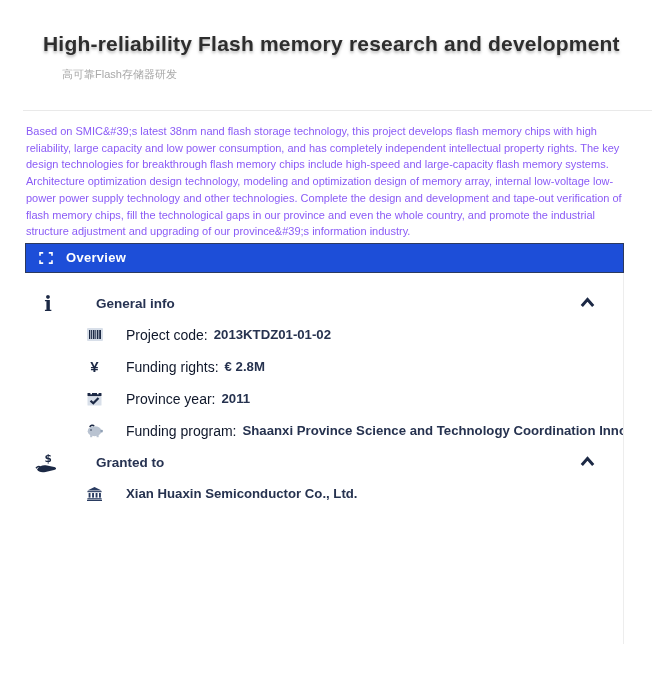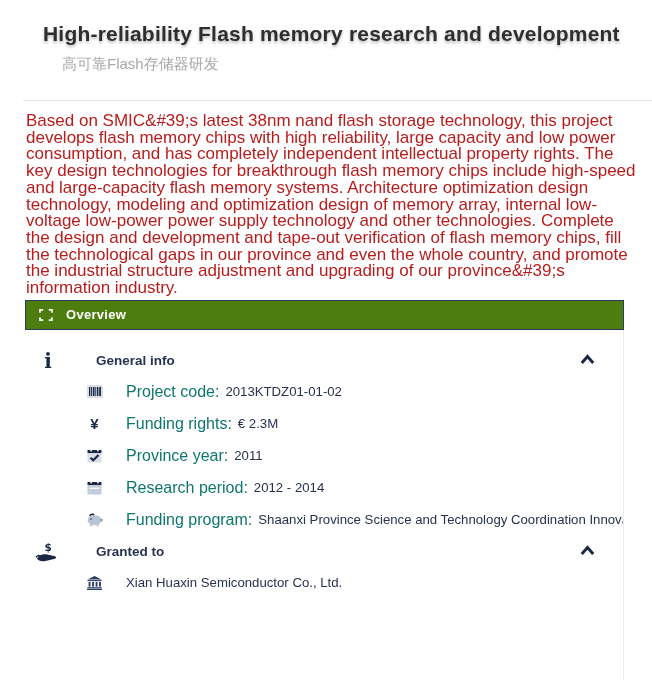--- a/index.html
+++ b/index.html
@@ -3,37 +3,37 @@
 <meta charset="utf-8">
 <style>
   * { margin:0; padding:0; box-sizing:border-box; }
   html,body { background:#fff; }
   body {
     width:652px; height:680px; overflow:hidden;
     font-family:"Liberation Sans","DejaVu Sans",sans-serif;
     color:#3c3c3c; position:relative;
   }
   .page-title{
-    margin:22px 10px 0 43px;
+    margin:32px 10px 0 43px;
     font-size:21px; font-weight:bold; color:#2e2e2e;
     line-height:24px; letter-spacing:.2px;
     text-shadow:0 2px 3px rgba(50,50,50,.35);
   }
   .page-subtitle{
     margin:8px 0 0 62px;
-    font-size:15px; color:#a8a8a8; line-height:20px;
+    font-size:11px; color:#a8a8a8; line-height:20px;
   }
   .divider{ margin:26px 0 0 23px; width:629px; height:1px; background:#e9e9e9; }
   .description{
     margin:12px 14px 0 26px; width:614px;
-    font-size:17px; line-height:16.7px; color:#b91c1c;
+    font-size:11px; line-height:16.7px; color:#8b5cf6;
   }
   .ov-bar{
     margin:3px 0 0 25px; width:599px; height:30px;
-    background:#4d7c0f; color:#fff;
+    background:#1d4ed8; color:#fff;
     display:flex; align-items:center; padding-left:14px;
     box-shadow:0 0 0 1px #2c3a5e inset;
   }
   .ov-bar .ov-label{ margin-left:13px; font-size:13px; font-weight:700; letter-spacing:.3px; }
   .ov-content{
     margin-left:25px; width:599px; height:371px;
     border-right:1px solid #ededed;
     padding-top:20px; overflow:hidden;
   }
   .sec-header{
@@ -41,22 +41,22 @@
     height:22px; margin-bottom:9px; padding-left:8px; cursor:pointer;
   }
   .sec-icon{ width:30px; display:flex; justify-content:center; align-items:center; }
   .sec-title{ margin-left:33px; font-size:13.5px; font-weight:700; color:#273352; }
   .sec-chevron{ position:absolute; right:28px; top:4px; line-height:0; cursor:pointer; }
   .row{
     display:flex; align-items:center; height:22px;
     margin-bottom:10px; padding-left:61px;
   }
   .row-icon{ width:17px; display:flex; justify-content:center; align-items:center; }
-  .row-label{ margin-left:23px; font-size:16px; color:#0f766e; white-space:pre; }
-  .row-value{ margin-left:6px; font-size:13.2px; font-weight:400; color:#26324f; white-space:pre; }
+  .row-label{ margin-left:23px; font-size:14px; color:#0f172a; white-space:pre; }
+  .row-value{ margin-left:6px; font-size:13.2px; font-weight:700; color:#26324f; white-space:pre; }
   .row-value.plain{ margin-left:23px; }
   .glyph-i{
     font-family:"DejaVu Serif","Liberation Serif",serif;
     font-weight:bold; font-size:20px; line-height:20px; color:#1c2945;
   }
   .glyph-yen{ font-size:15px; font-weight:bold; color:#1c2945; line-height:15px; }
   svg{ display:block; }
 </style>
 </head>
 <body>
@@ -113,50 +113,37 @@
       </span>
       <span class="row-label">Project code:</span>
       <span class="row-value">2013KTDZ01-01-02</span>
     </div>
 
     <div class="row">
       <span class="row-icon">
           <span class="glyph-yen">¥</span>
         </span>
       <span class="row-label">Funding rights:</span>
-      <span class="row-value">€ 2.3M</span>
+      <span class="row-value">€ 2.8M</span>
     </div>
 
     <div class="row">
       <span class="row-icon">
         <svg width="15" height="14" viewBox="0 0 15 14">
           <rect x="0.5" y="1" width="14" height="3.2" rx="0.6" fill="#1c2945"></rect>
           <rect x="3.4" y="0.3" width="1.6" height="2" fill="#ffffff"></rect>
           <rect x="10" y="0.3" width="1.6" height="2" fill="#ffffff"></rect>
           <rect x="0.5" y="4.6" width="14" height="8.9" rx="0.6" fill="#d8dfe9"></rect>
           <path d="M3.5,8.8 L6.3,11.3 L11.5,5.9" stroke="#1c2945" stroke-width="2.2" fill="none"></path>
         </svg>
       </span>
       <span class="row-label">Province year:</span>
       <span class="row-value">2011</span>
     </div>
 
-    <div class="row">
-      <span class="row-icon">
-        <svg width="15" height="14" viewBox="0 0 15 14">
-          <rect x="0.5" y="1" width="14" height="3.2" rx="0.6" fill="#1c2945"></rect>
-          <rect x="3.4" y="0.3" width="1.6" height="2" fill="#ffffff"></rect>
-          <rect x="10" y="0.3" width="1.6" height="2" fill="#ffffff"></rect>
-          <rect x="0.5" y="4.6" width="14" height="8.9" rx="0.6" fill="#c3cedd"></rect>
-          <rect x="2.5" y="6.6" width="10" height="1.4" fill="#ffffff" opacity="0.9"></rect>
-        </svg>
-      </span>
-      <span class="row-label">Research period:</span>
-      <span class="row-value">2012 - 2014</span>
-    </div>
   </div>
 
   <div>
 
 
     <div class="row">
       <span class="row-icon">
         <svg width="18" height="15" viewBox="0 0 18 15">
           <ellipse cx="9" cy="8.2" rx="7.2" ry="5.3" fill="#b9c3d1"></ellipse>
           <rect x="4.4" y="12.2" width="2.2" height="2.4" fill="#b9c3d1"></rect>

